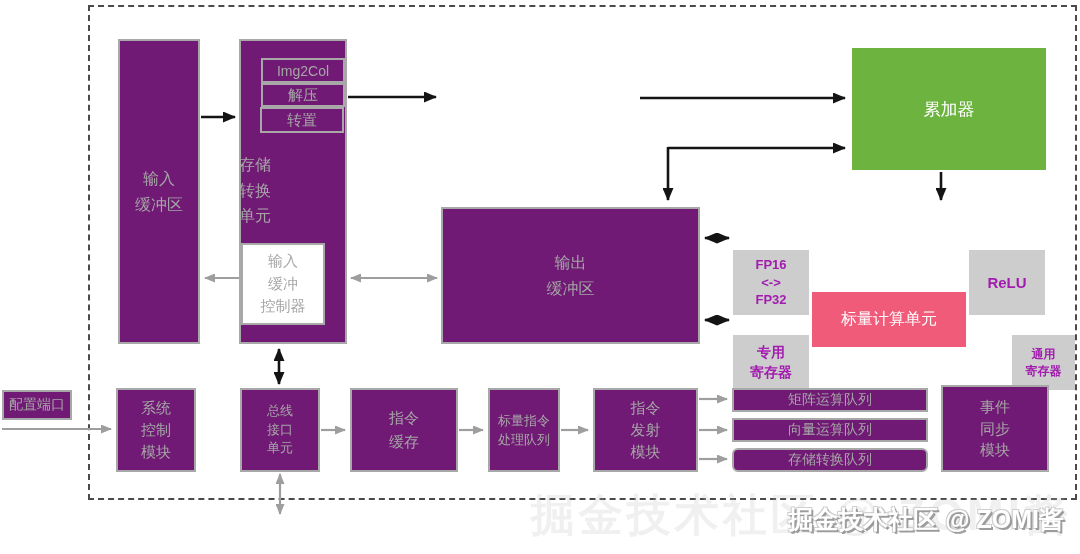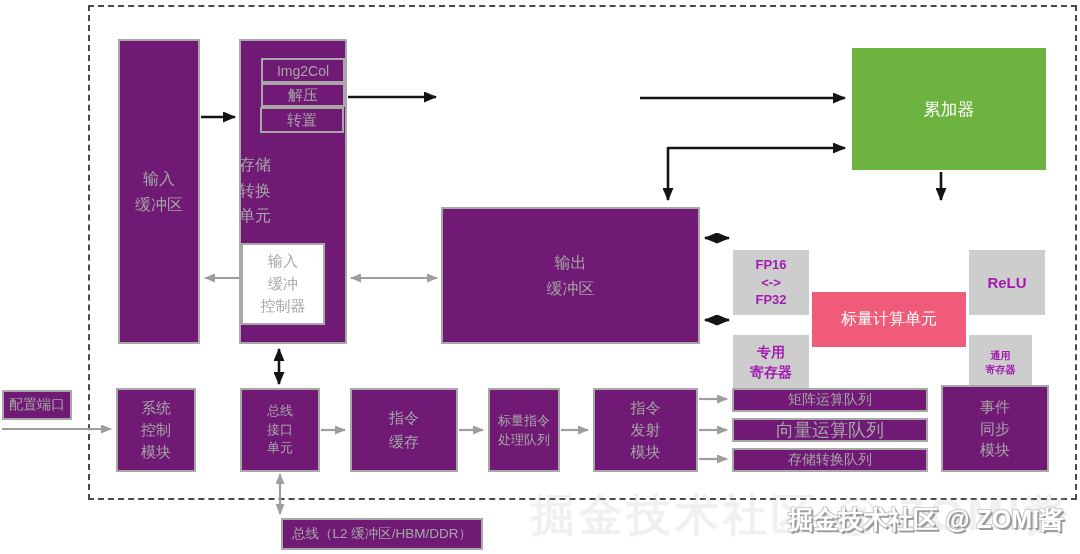--- a/index.html
+++ b/index.html
@@ -32,30 +32,30 @@
   #matrix-unit{left:440px;top:40px;width:198px;height:130px;flex-direction:column;line-height:1.5;}
   #matrix-unit .l1{font-size:17px;}
   #matrix-unit .l2{font-size:16px;}
   #accumulator{left:852px;top:48px;width:194px;height:122px;font-size:17px;}
   #output-buffer{left:441px;top:207px;width:259px;height:137px;font-size:16px;line-height:1.6;}
   #fp16-fp32{left:733px;top:207px;width:76px;height:65px;font-size:13px;line-height:1.35;}
   #vector-unit{left:812px;top:207px;width:154px;height:65px;font-size:16px;}
   #relu{left:969px;top:207px;width:76px;height:65px;font-size:15px;}
   #special-reg{left:733px;top:292px;width:76px;height:55px;font-size:14px;line-height:1.4;}
   #scalar-unit{left:812px;top:292px;width:154px;height:55px;font-size:16px;}
-  #general-reg{left:969px;top:292px;width:63px;height:55px;font-size:10px;line-height:1.4;}
+  #general-reg{left:1012px;top:292px;width:63px;height:55px;font-size:12px;line-height:1.4;}
   #config-port{left:2px;top:390px;width:70px;height:30px;font-size:14px;}
   #system-control{left:116px;top:388px;width:80px;height:84px;font-size:15px;line-height:1.45;}
   #bus-interface{left:240px;top:388px;width:80px;height:84px;font-size:13px;line-height:1.45;}
   #instr-cache{left:350px;top:388px;width:108px;height:84px;font-size:15px;line-height:1.6;}
   #scalar-instr-queue{left:488px;top:388px;width:72px;height:84px;font-size:13px;line-height:1.5;}
   #instr-dispatch{left:593px;top:388px;width:105px;height:84px;font-size:15px;line-height:1.45;}
   #matrix-queue{left:732px;top:388px;width:196px;height:24px;font-size:14px;}
-  #vector-queue{left:732px;top:418px;width:196px;height:24px;font-size:18px;}
-  #mte-queue{left:732px;top:448px;width:196px;height:24px;font-size:14px;}
+  #vector-queue{left:732px;top:418px;width:196px;height:24px;font-size:14px;}
+  #mte-queue{left:732px;top:448px;width:196px;height:24px;font-size:14px;border-radius:6px;}
   #event-sync{left:941px;top:385px;width:108px;height:87px;font-size:15px;line-height:1.45;}
   #bus-box{left:281px;top:518px;width:202px;height:32px;font-size:13.5px;white-space:nowrap;}
 
   #arrows{position:absolute;left:0;top:0;width:1080px;height:554px;pointer-events:none;}
 
   .wm-echo{
     position:absolute;right:8px;top:486px;font-size:44px;font-weight:bold;
     color:rgba(185,185,185,0.22);white-space:nowrap;letter-spacing:4px;
   }
   .watermark{
@@ -114,21 +114,20 @@
 处理队列</div>
   <div class="box gbox" id="instr-dispatch">指令
 发射
 模块</div>
   <div class="box gbox" id="matrix-queue">矩阵运算队列</div>
   <div class="box gbox" id="vector-queue">向量运算队列</div>
   <div class="box gbox" id="mte-queue">存储转换队列</div>
   <div class="box gbox" id="event-sync">事件
 同步
 模块</div>
-  <div class="box gbox" id="bus-box">总线（L2 缓冲区/HBM/DDR）</div>
 
   <svg id="arrows" viewBox="0 0 1080 554" xmlns="http://www.w3.org/2000/svg">
     <defs>
       <marker id="mb" markerUnits="userSpaceOnUse" markerWidth="13" markerHeight="11" refX="12" refY="5.5" orient="auto-start-reverse">
         <path d="M0,0 L13,5.5 L0,11 Z" fill="var(--arrow-black,#141414)"></path>
       </marker>
       <marker id="mg" markerUnits="userSpaceOnUse" markerWidth="11" markerHeight="9" refX="10" refY="4.5" orient="auto-start-reverse">
         <path d="M0,0 L11,4.5 L0,9 Z" fill="var(--arrow-gray,#9E9E9E)"></path>
       </marker>
     </defs>

